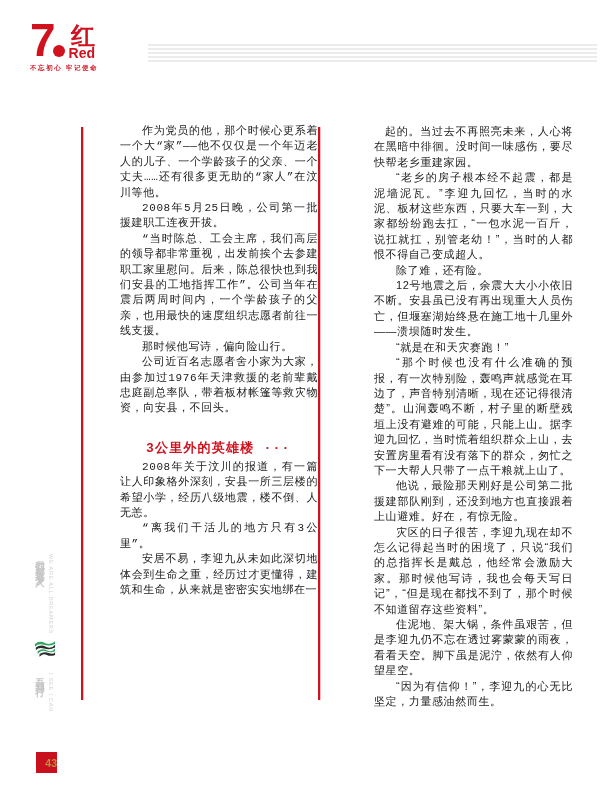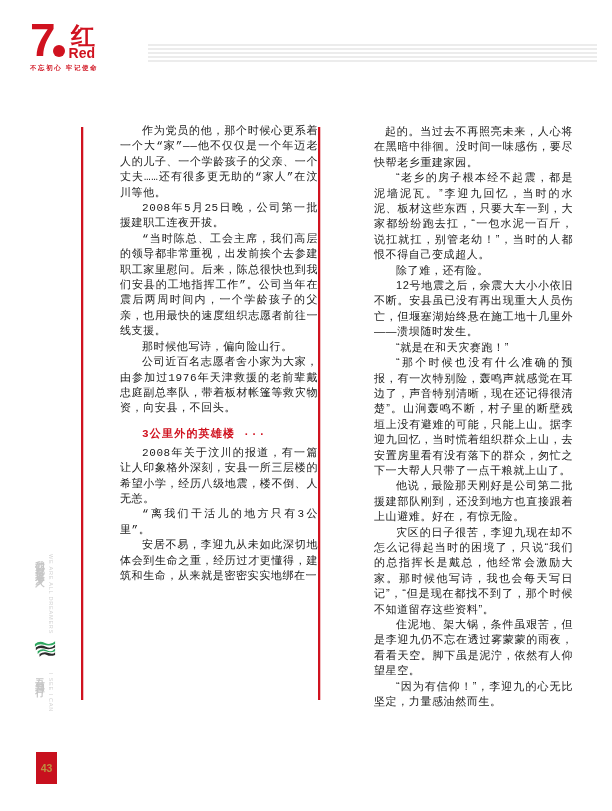--- a/index.html
+++ b/index.html
@@ -25,33 +25,33 @@
   .rule-left{left:81px;}
   .rule-right{left:318px;}
   
   .col{position:absolute;top:124px;color:#202020;font-size:11px;line-height:15.4px;
     letter-spacing:0.6px;text-align:justify;text-justify:inter-character;}
   .col-left{left:120px;width:198px;font-family:Liberation Mono, monospace;}
   .col-right{left:354px;width:199px;margin-left:20px;}
   .col p{margin:0;}
   .col p.indent{text-indent:2em;}
   .col p.indent1{text-indent:1em;}
-  .col p.heading{color:#d0121f;font-weight:bold;font-size:11px;line-height:17px;
-    margin:9px 0 3px;text-indent:2em;letter-spacing:1.2px;text-align:left;}
+  .col p.heading{color:#d0121f;font-weight:bold;font-size:13px;line-height:17px;
+    margin:23px 0 3px;text-indent:2em;letter-spacing:1.2px;text-align:left;}
   
   .v-cn{position:absolute;writing-mode:vertical-rl;text-orientation:upright;
     color:#c6c6c6;font-size:9.5px;letter-spacing:3px;font-weight:bold;}
   .v-en{position:absolute;writing-mode:vertical-rl;color:#d2d2d2;font-size:5.5px;letter-spacing:0.8px;}
   .v-cn-top{left:33px;top:552px;}
   .v-en-top{left:48px;top:554px;}
   .v-cn-bottom{left:33px;top:671px;}
   .v-en-bottom{left:48px;top:673px;}
   .flag{position:absolute;left:34px;top:639px;width:22px;height:19px;}
-  .pagenum{position:absolute;left:36px;top:752px;width:21px;height:32px;background:#c8101e;
-    color:#bd9040;font-size:10.5px;font-weight:bold;display:flex;align-items:center;justify-content:center;}
+  .pagenum{position:absolute;left:36px;top:752px;width:21px;height:21px;background:#c8101e;
+    color:#bd9040;font-size:10.5px;font-weight:bold;display:flex;align-items:center;justify-content:flex-end;}
 </style>
 </head>
 <body>
 
 <div class="page">
 
   <div class="logo">
     <div class="logo-row">
       <span class="logo-seven">7</span>
       <span class="logo-dot"></span>

